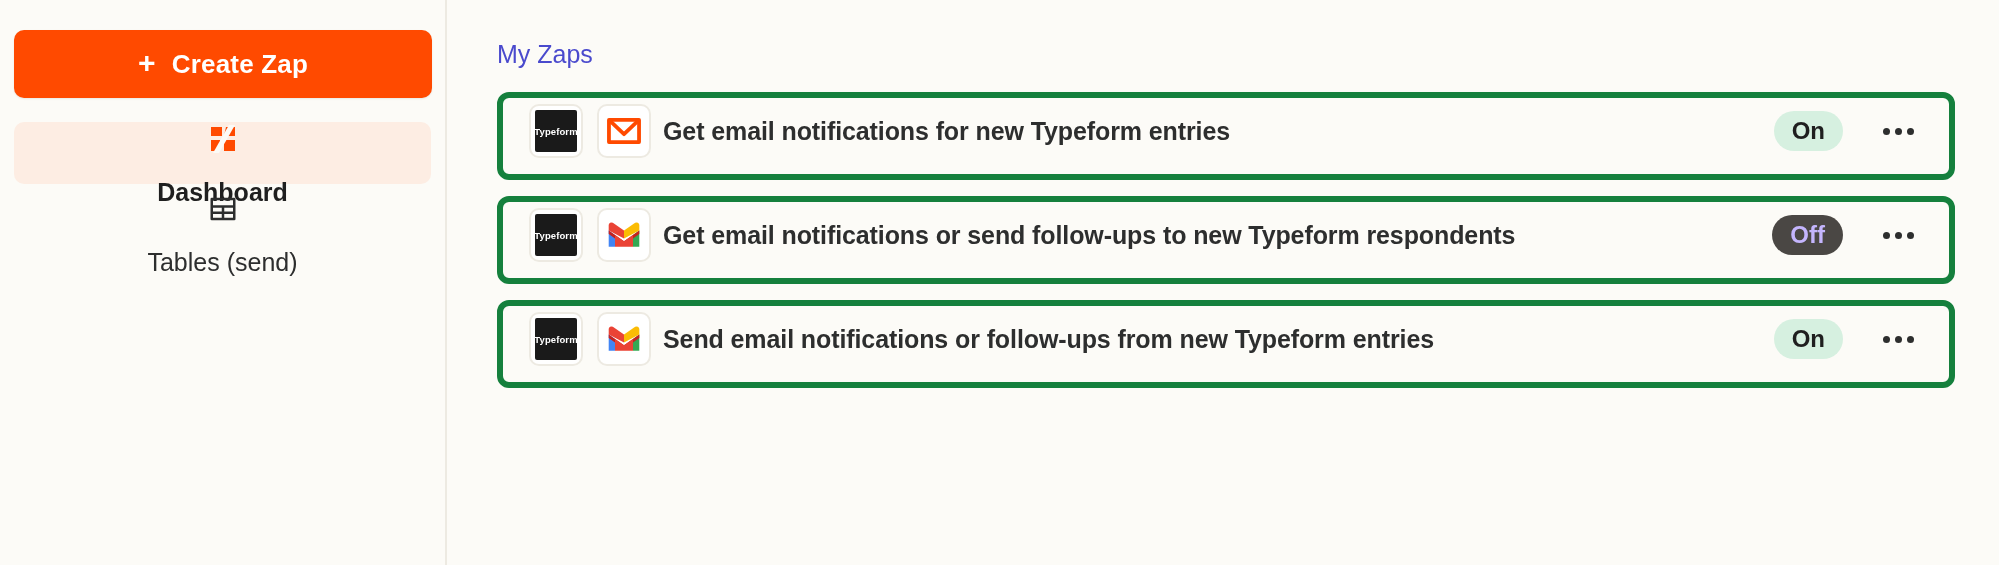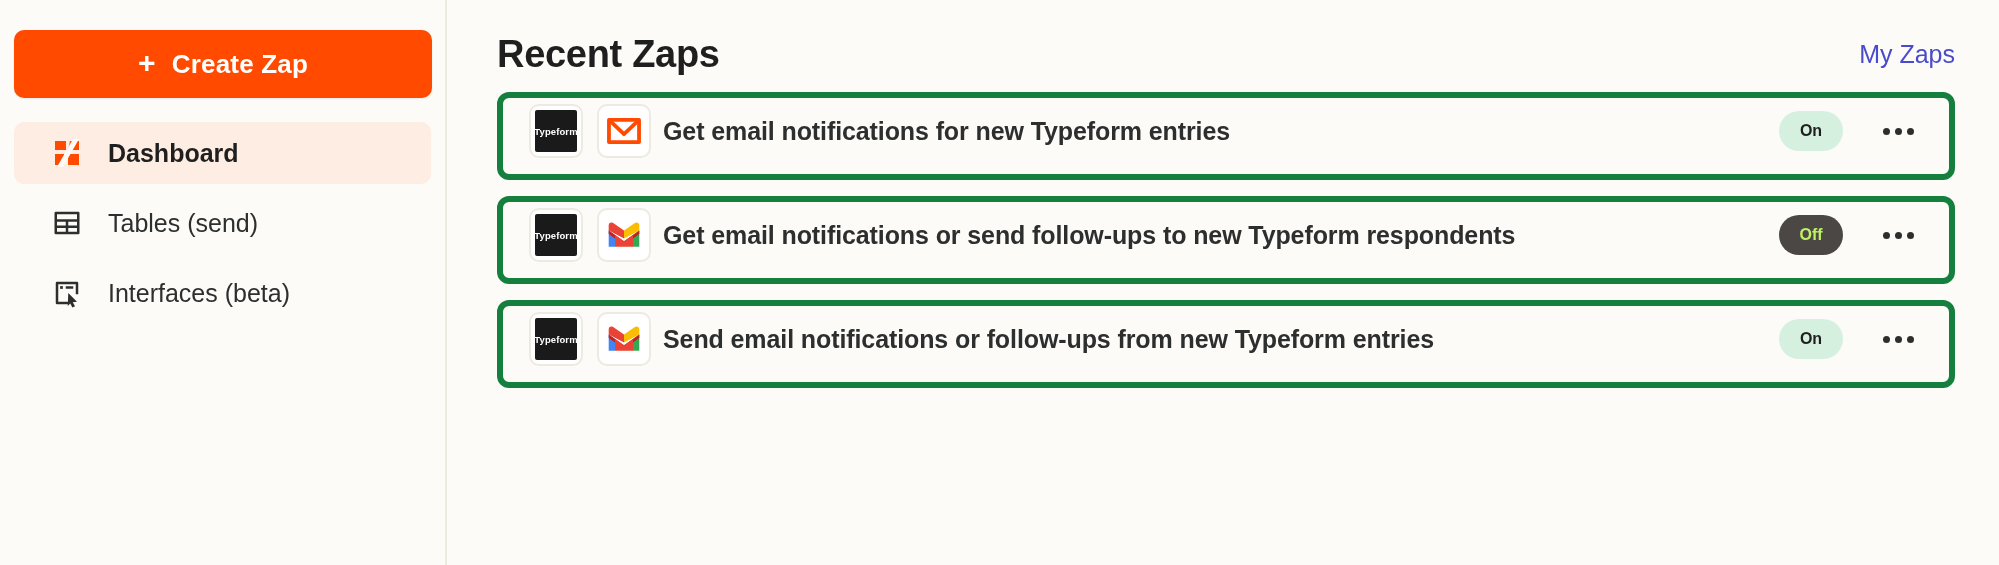--- a/index.html
+++ b/index.html
@@ -64,20 +64,21 @@
     display: flex;
     align-items: center;
     gap: 24px;
     height: 62px;
     padding: 0 36px;
     border-radius: 10px;
     cursor: pointer;
     color: #2D2E2E;
     font-size: 25px;
     margin-bottom: 8px;
+    flex-direction: column;
   }
   .nav-item.active {
     background: #FDEDE3;
     font-weight: bold;
     color: #1F1F1F;
   }
   .nav-icon {
     width: 34px;
     height: 34px;
     flex: 0 0 34px;
@@ -176,25 +177,25 @@
   .zap-right { display: flex; align-items: center; gap: 34px; flex: 0 0 auto; }
 
   .status-badge {
     display: flex;
     align-items: center;
     justify-content: center;
     min-width: 64px;
     height: 40px;
     padding: 0 18px;
     border-radius: 20px;
-    font-size: 16px;
+    font-size: 24px;
     font-weight: bold;
   }
   .status-badge.on  { background: #D6F0E0; color: #1F1F1F; }
-  .status-badge.off { background: #4A4744; color: #bef264; }
+  .status-badge.off { background: #4A4744; color: #c4b5fd; }
 
   .more-btn {
     display: flex;
     align-items: center;
     justify-content: center;
     gap: 5px;
     width: 42px;
     height: 42px;
     background: transparent;
     border: none;
@@ -240,39 +241,27 @@
           <svg width="30" height="30" viewBox="0 0 24 24" fill="none" stroke="#2D2E2E" stroke-width="2" stroke-linejoin="round">
             <rect x="3" y="4" width="18" height="16"></rect>
             <path d="M3 10 H21"></path>
               <path d="M3 15 H21"></path>
               <path d="M12 10 V20"></path>
           </svg>
         </span>
         <span class="nav-label">Tables (send)</span>
       </div>
 
-      <div class="nav-item">
-        <span class="nav-icon">
-          <svg width="30" height="30" viewBox="0 0 24 24" fill="none" stroke="#2D2E2E" stroke-width="2" stroke-linejoin="round">
-            <path d="M20 13 V4 H4 V20 H13"></path>
-            <rect x="6.5" y="6.5" width="2.2" height="2.2" fill="#2D2E2E" stroke="none"></rect>
-            <path d="M11 7.6 H17" stroke-width="2"></path>
-            <path d="M13 12 L20 19 L16.6 19.4 L18.4 22.6 L16.3 23.6 L14.6 20.4 L12.6 22.4 Z" fill="#2D2E2E" stroke="none"></path>
-          </svg>
-        </span>
-        <span class="nav-label">Interfaces (beta)</span>
-      </div>
 
     </nav>
   </aside>
 
   <main id="main">
 
     <div id="main-header">
-      <h1 id="page-title">Recent Zaps</h1>
       <a id="my-zaps-link">My Zaps</a>
     </div>
 
     <div class="zap-list">
 
       <div class="zap-card">
         <div class="app-icons">
           <span class="app-icon">
             <span class="typeform-glyph">Typeform</span>
           </span>

